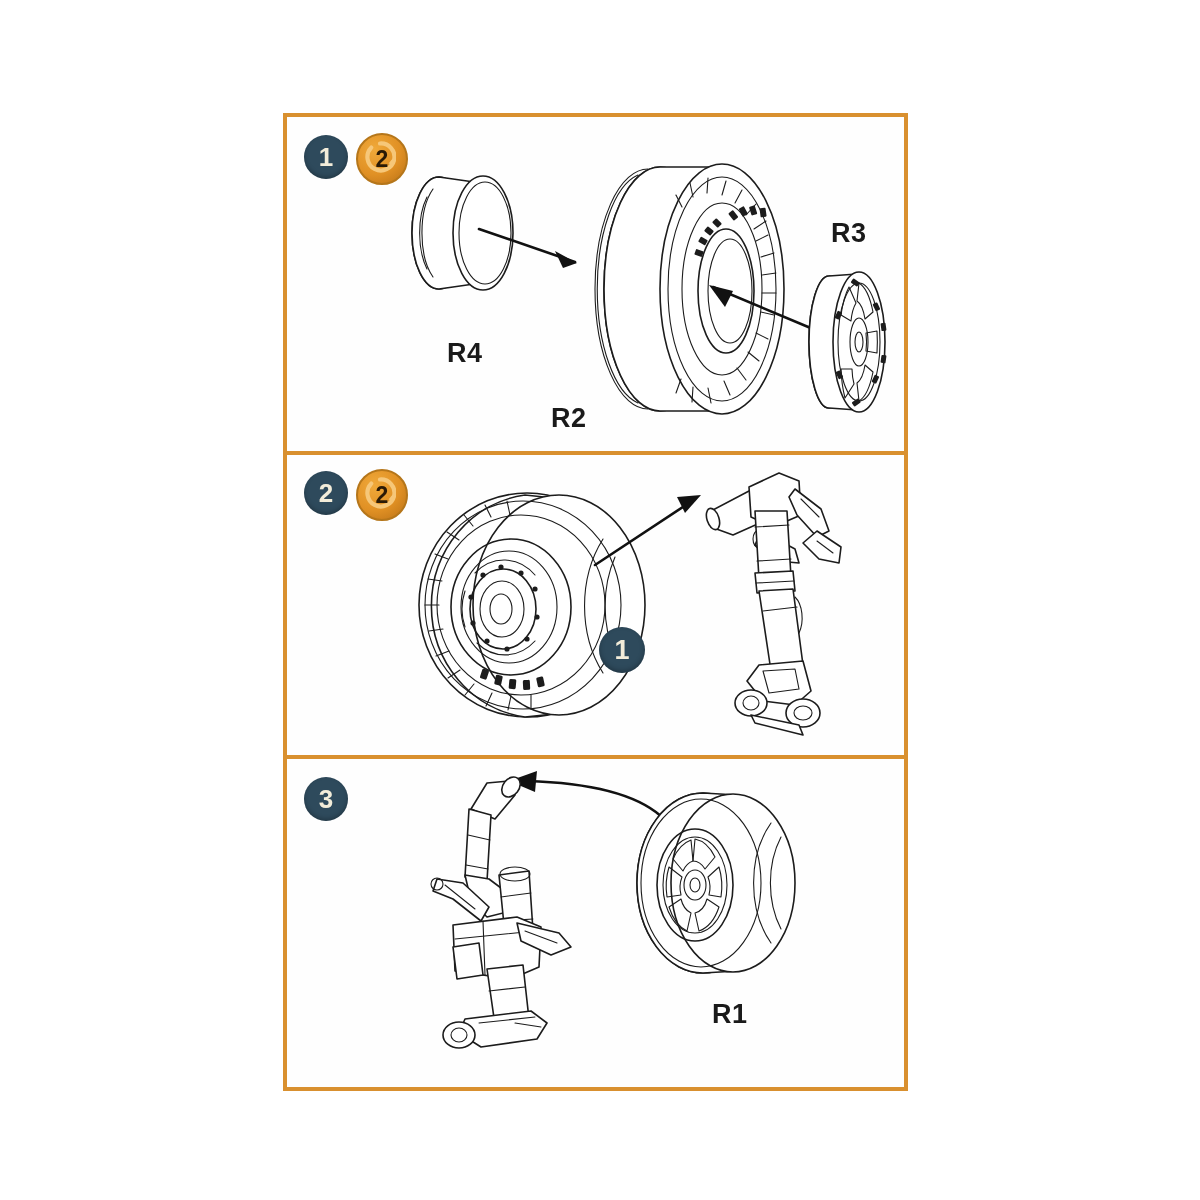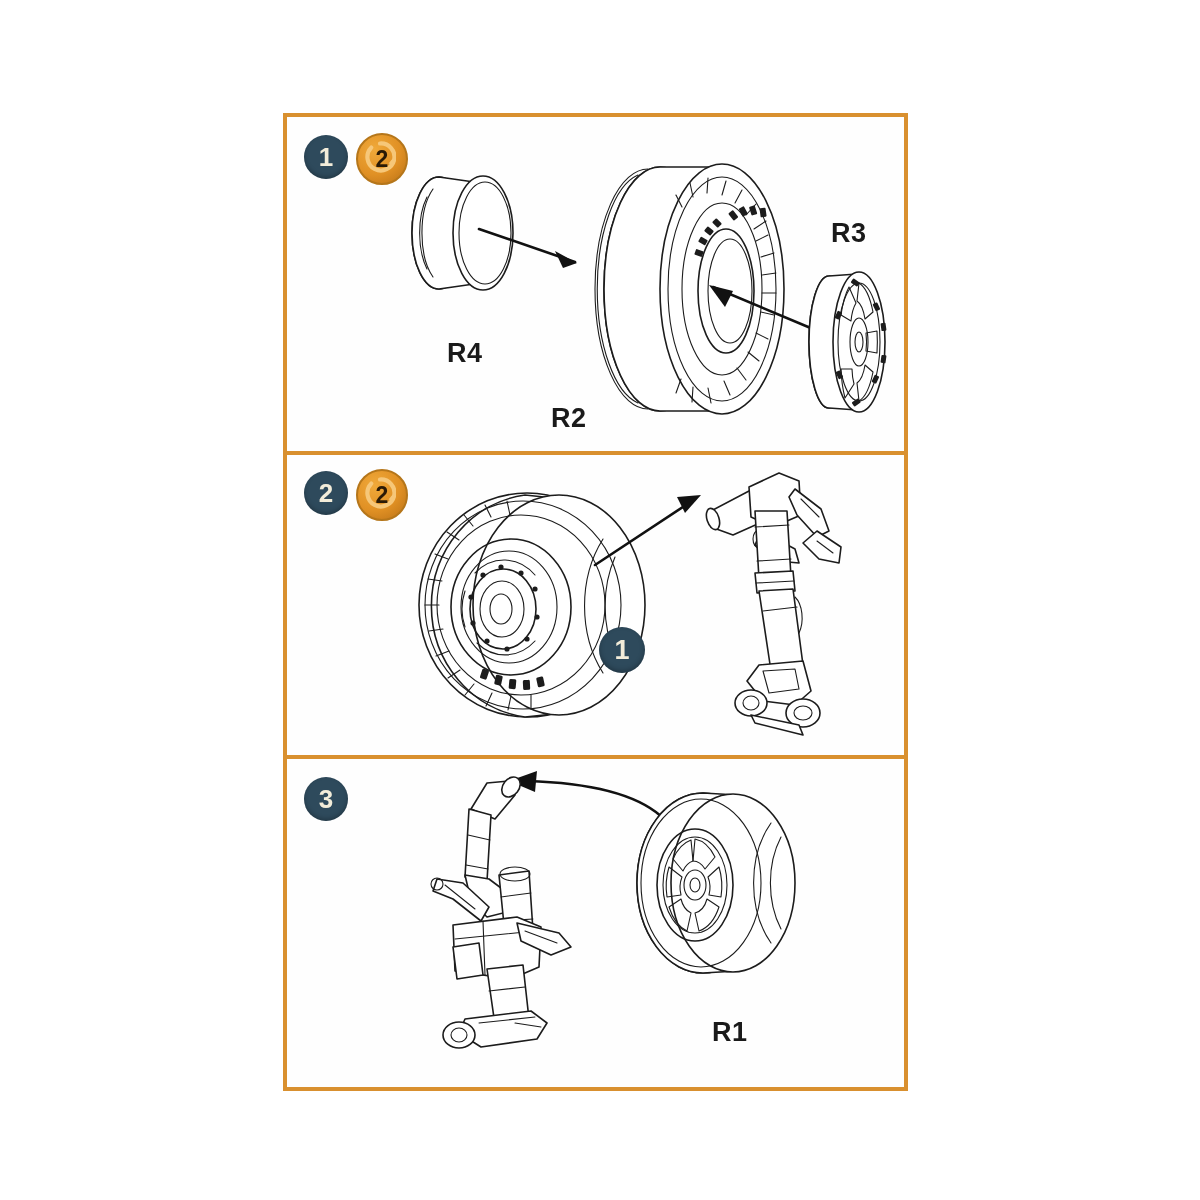--- a/index.html
+++ b/index.html
@@ -461,18 +461,18 @@
             <ellipse cx="74" cy="100" rx="5" ry="7"></ellipse>
             <path d="M74 54 A30 46 0 0 1 94 72 L84 84 A16 22 0 0 0 72 76 Z"></path>
             <path d="M98 82 A30 46 0 0 1 100 112 L88 110 A16 22 0 0 0 87 92 Z"></path>
             <path d="M98 122 A30 46 0 0 1 78 146 L74 128 A16 22 0 0 0 86 114 Z"></path>
             <path d="M66 146 A30 46 0 0 1 48 122 L60 114 A16 22 0 0 0 70 128 Z"></path>
             <path d="M46 112 A30 46 0 0 1 48 82 L61 92 A16 22 0 0 0 60 110 Z"></path>
             <path d="M52 74 A30 46 0 0 1 70 55 L72 76 A16 22 0 0 0 62 86 Z"></path>
           </g>
         </svg>
       </div>
-      <div class="part-label" style="left:425px; top:258px;text-align:right;">R1</div>
+      <div class="part-label" style="left:425px; top:240px;text-align:right;">R1</div>
 
     </div>
 
   </div>
 </div>
 
 </body></html>

